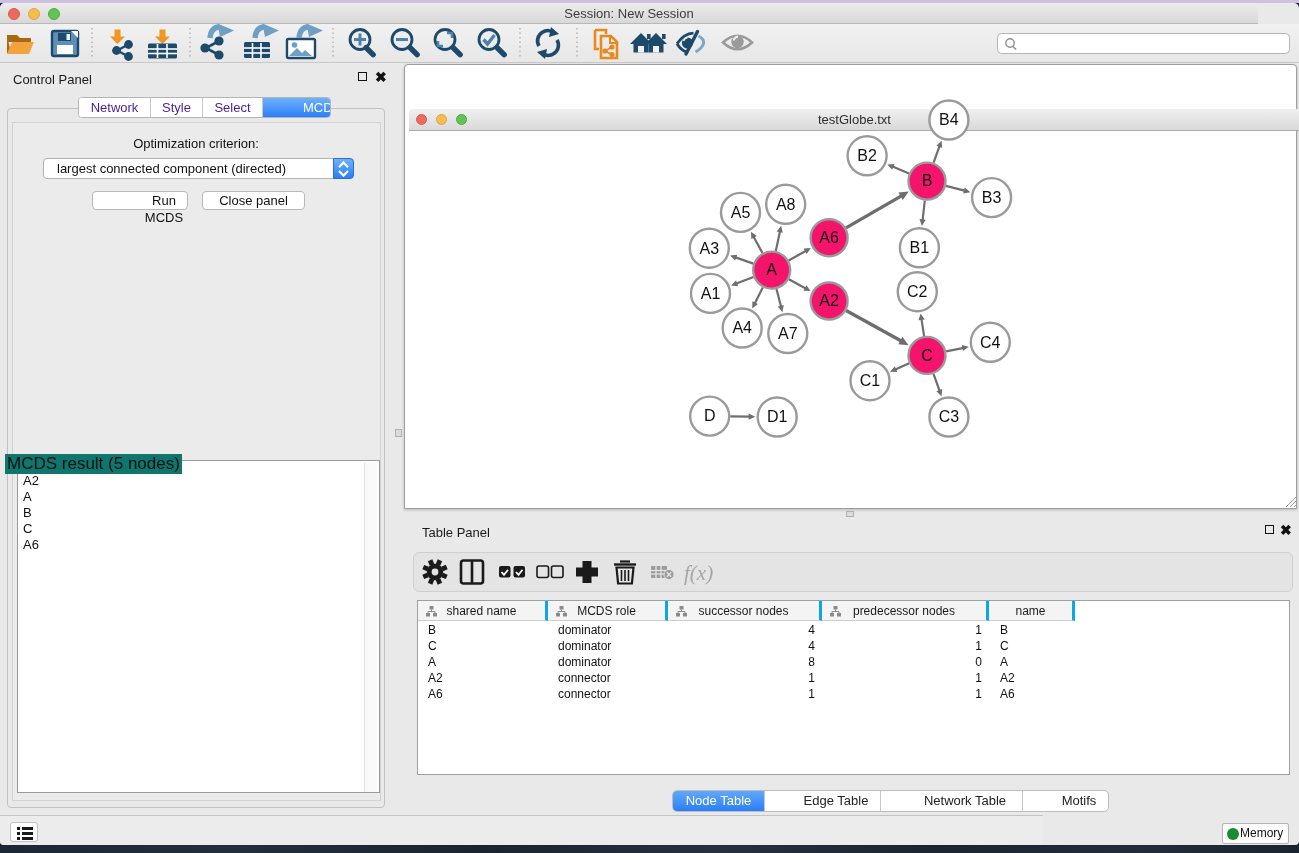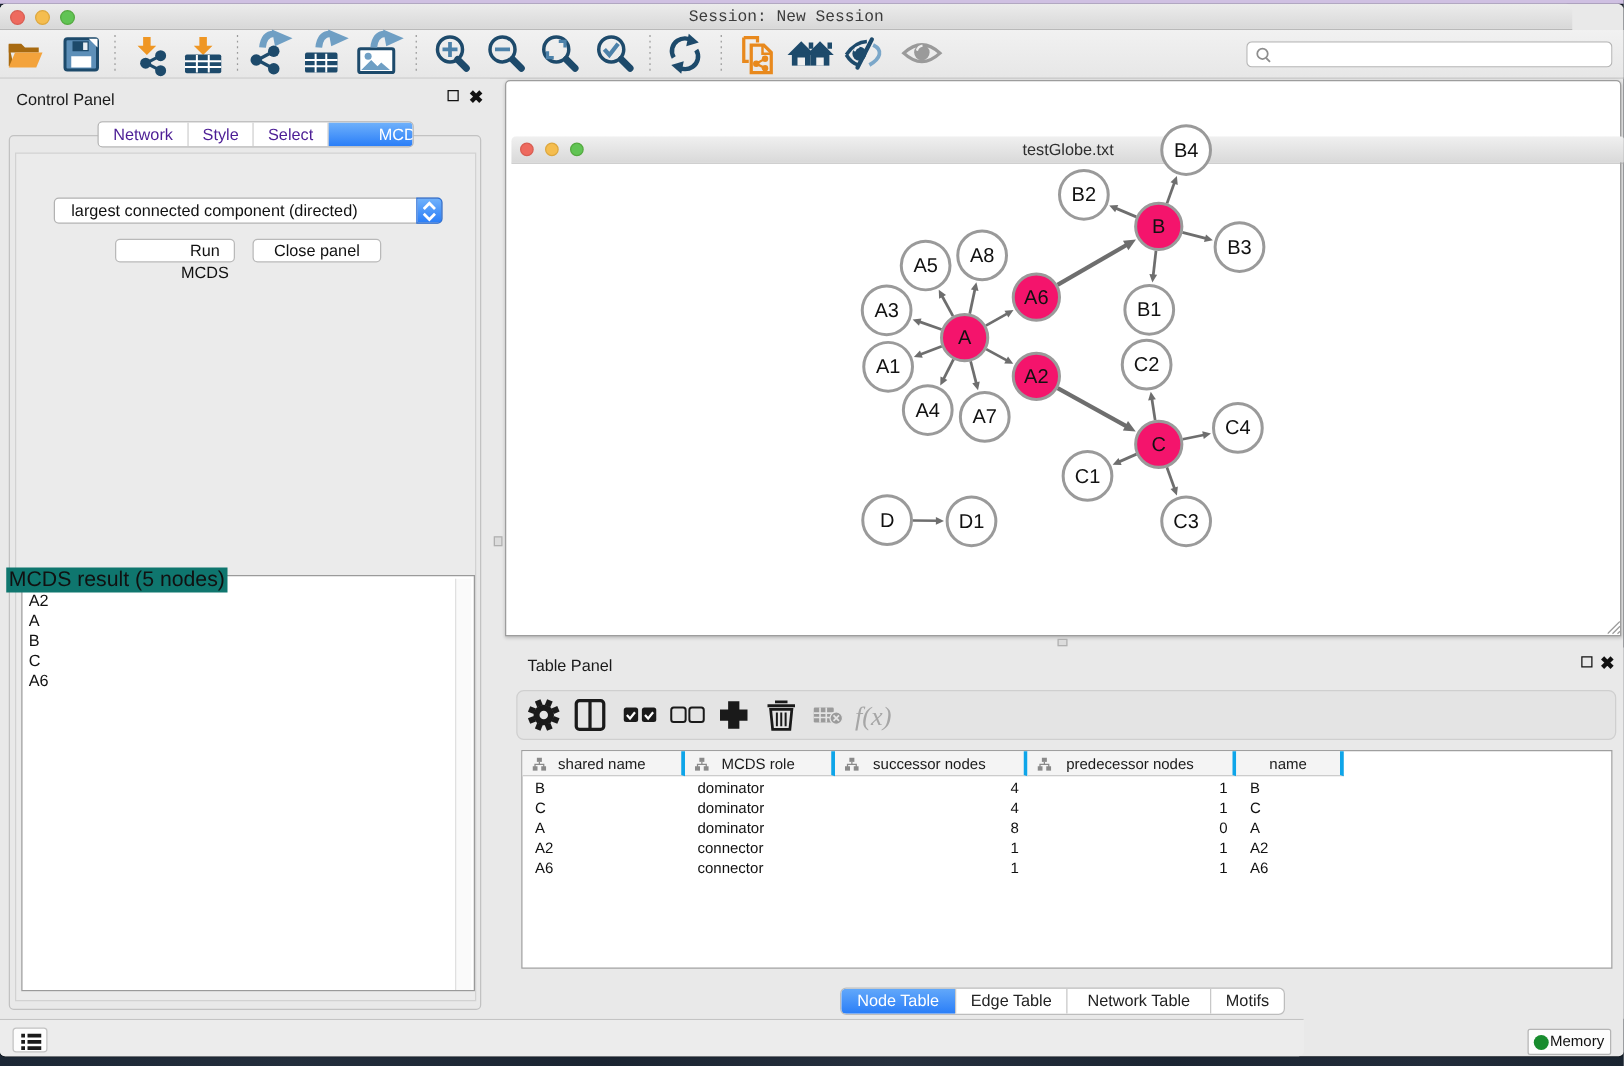--- a/index.html
+++ b/index.html
@@ -1,21 +1,21 @@
 <!DOCTYPE html>
 <html><head>
 <meta charset="utf-8">
 <style>
 * { margin:0; padding:0; box-sizing:border-box; }
 html,body { width:1299px; height:853px; overflow:hidden; }
 body { font-family:"Liberation Sans", sans-serif; background:linear-gradient(90deg,#1c2735 0%,#232e3c 18%,#1a2431 37%,#26303e 55%,#1b2532 72%,#222c3a 88%,#1a2430 100%); position:relative; }
 .abs { position:absolute; }
 #desktop-top { left:0; top:0; width:1299px; height:3px; background:#cfc0e2; }
 #win { left:0; top:3px; width:1299px; height:842px; background:#e9e9e9; border-radius:5px 5px 4px 4px; box-shadow:0 0 1px rgba(0,0,0,.5); }
-#titlebar { left:0; top:3px; width:1258px; height:21px; background:linear-gradient(#ececec,#d8d8d8); border-radius:5px 5px 0 0; border-bottom:1px solid #b9b9b9;font-family:Liberation Mono, monospace; }
+#titlebar { left:0; top:3px; width:1258px; height:21px; background:linear-gradient(#ececec,#d8d8d8); border-radius:5px 5px 0 0; border-bottom:1px solid #b9b9b9; }
 .tl { width:12px; height:12px; border-radius:50%; top:4.5px; }
 #titlebar .t1 { left:8px; background:#ee6a5f; border:0.5px solid #d85d52;}
 #titlebar .t2 { left:28px; background:#f5bd4f; border:0.5px solid #dda73d;}
 #titlebar .t3 { left:48px; background:#61c454; border:0.5px solid #53a93f;}
 #titlebar .ttext { width:100%; top:3px; text-align:center; font-size:13px; color:#3c3c3c; }
 #toolbar { left:0; top:24px; width:1299px; height:39px; background:linear-gradient(#f1f1f1,#e7e7e7); border-bottom:1px solid #c9c9c9; }
 
 
 #cpanel { left:0; top:63px; width:392px; height:752px; background:#e9e9e9; }
 #cpanel .ptitle { left:13px; top:9px; font-size:13px; color:#1a1a1a; }
@@ -46,21 +46,21 @@
 #nwin-title .ttext { width:100%; top:3px; text-align:center; font-size:13px; color:#2e2e2e; }
 #graph { left:0px; top:22px; }
 .nl { font-size:16px; fill:#111; text-anchor:middle; font-family:"Liberation Sans",sans-serif; }
 
 #tpanel { left:404px; top:518px; width:895px; height:297px; background:#e9e9e9; }
 #tpanel .ptitle { left:18px; top:7px; font-size:13px; color:#1a1a1a; }
 #ttoolbar { left:9px; top:34px; width:880px; height:40px; background:#e4e4e4; border:1px solid #cfcfcf; border-radius:6px; }
 #ttable { left:13px; top:82px; width:873px; height:175px; background:#fff; border:1px solid #9f9f9f; font-size:12px; }
 .th { position:absolute; top:0; height:20px; background:#f4f4f4; border-right:3px solid #0ea5e9; border-bottom:1px solid #cccccc; text-align:center; line-height:20px; color:#1a1a1a;}
 .tr { position:absolute; font-size:12px; color:#111; }
-#btabs { left:268px; top:272px; height:22px; display:flex; border:1px solid #bdbdbd; border-radius:5px; overflow:hidden; background:#fff;}
+#btabs { left:268px; top:272px; height:22px; display:flex; border:1px solid #bdbdbd; border-radius:5px; overflow:hidden; background:#fff;gap:27px;}
 #btabs .seg { font-size:13px; color:#222; text-align:center; line-height:20px; border-right:1px solid #c8c8c8; }
 #btabs .seg:last-child { border-right:none; }
 #btabs .seg.sel { background:linear-gradient(#62a8fa,#2a7ef8); color:#fff; }
 
 #statusbar { left:0; top:815px; width:1043px; height:30px; background:#ececec; border-top:1px solid #c4c4c4; border-radius:0 0 4px 4px;}
 #sb-list { left:10px; top:6px; width:28px; height:20px; background:#fdfdfd; border:1px solid #c2c2c2; border-radius:3px; }
 #sb-mem { left:1222px; top:7px; width:67px; height:21px; background:#fdfdfd; border:1px solid #b5b5b5; border-radius:2px; font-size:12px; color:#111; line-height:19px; padding-left:17px;}
 #sb-mem .dot { position:absolute; left:4px; top:4px; width:12px; height:12px; border-radius:50%; background:#188c2e; }
 </style>
 </head>
@@ -190,20 +190,21 @@
   <div class="abs wicon" style="left:358px; top:9px; width:9px; height:9px; border:1.5px solid #111;"></div>
   <div class="abs" style="left:375px; top:6px; font-size:14px; font-weight:bold; color:#111;">✖</div>
   <div class="abs" id="cp-tabpane"></div>
   <div class="abs" id="cp-inner"></div>
   <div class="abs" id="cp-tabs">
     <div class="seg" style="width:72px;">Network</div>
     <div class="seg" style="width:52px;">Style</div>
     <div class="seg" style="width:60px;">Select</div>
     <div class="seg sel" style="width:67px;padding-left:40px;">MCDS</div>
   </div>
+  <div class="abs" id="optlabel">Optimization criterion:</div>
   <div class="abs" id="selbox">largest connected component (directed)
     <div class="spin"><svg width="19" height="20">
           <path d="M5,8.2 L9.5,3.6 L14,8.2" stroke="#fff" stroke-width="2.2" fill="none"></path>
           <path d="M5,12 L9.5,16.6 L14,12" stroke="#fff" stroke-width="2.2" fill="none"></path>
         </svg></div>
   </div>
   <div class="abs btn" id="btn-run">Run MCDS</div>
   <div class="abs btn" id="btn-close">Close panel</div>
   <div class="abs" id="mcds-fs">
     <div class="abs" id="mcds-list">A2<br>A<br>B<br>C<br>A6</div>

